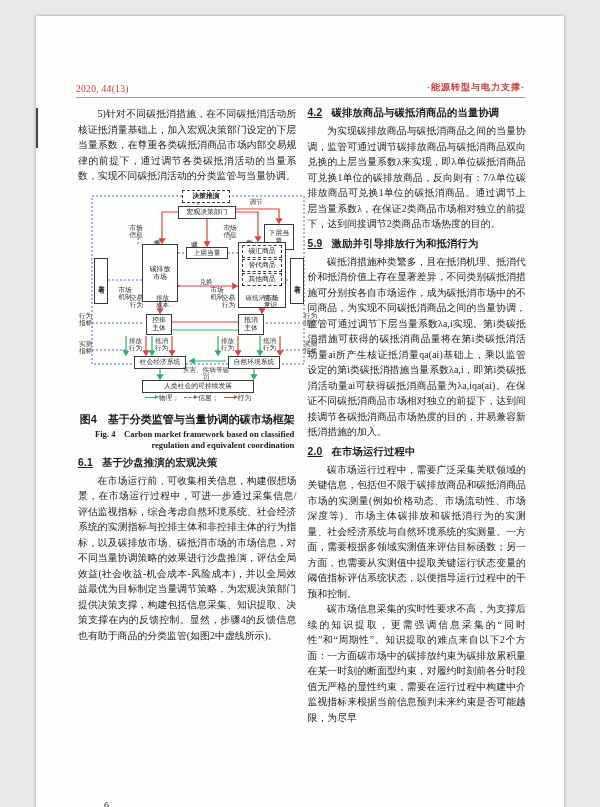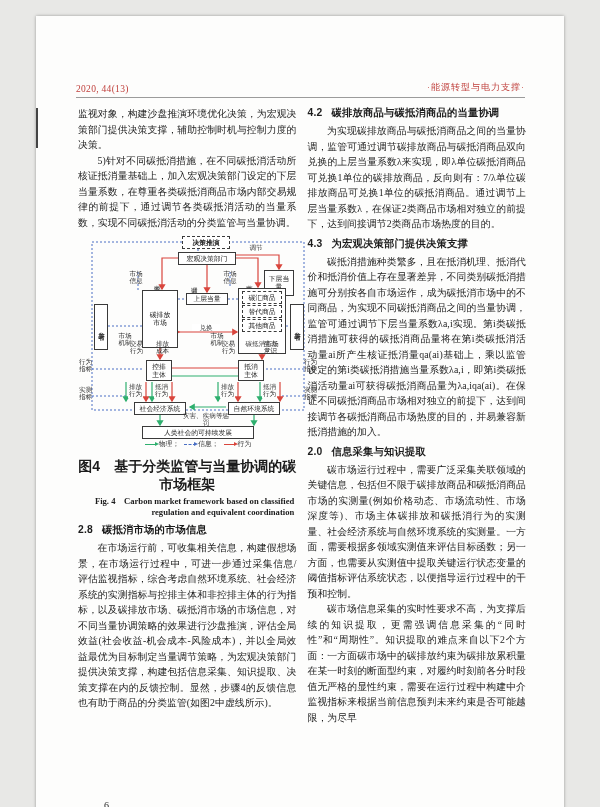--- a/index.html
+++ b/index.html
@@ -8,32 +8,32 @@
     margin:16px auto; overflow:hidden;
     font-family:"Liberation Serif","DejaVu Serif",serif;
     color:#1c1c1c; box-shadow:0 0 3px rgba(0,0,0,.35);
   }
   .scan-mark{position:absolute;left:0;top:92px;width:2px;height:40px;background:#444;}
   
   .hdr{position:absolute;left:40px;right:39px;top:62px;height:16px;
        display:flex;justify-content:space-between;align-items:flex-end;
        border-bottom:1px solid #9b9b9b;padding-bottom:3px;}
   .hdr .jinfo{font-size:9.5px;color:#c0403c;letter-spacing:.3px;}
-  .hdr .colname{font-size:9px;color:#c0403c;font-weight:normal;letter-spacing:1px;}
+  .hdr .colname{font-size:9px;color:#c0403c;font-weight:bold;letter-spacing:1px;}
   
   .cols{position:absolute;left:42px;right:38px;top:90px;bottom:30px;
         display:flex;gap:11px;}
   .col{flex:1;min-width:0;}
   p.body{font-size:9.8px;line-height:15.5px;text-align:justify;margin:0;
          text-indent:2em;letter-spacing:.1px;}
   p.body.noindent{text-indent:0;}
   h3.sec{font-size:10.3px;font-weight:bold;margin:5px 0 3px;letter-spacing:.2px;
          font-family:"Liberation Sans","DejaVu Sans",sans-serif;}
-  h3.sec .secnum{margin-right:9px;}
-  .cap-zh{font-size:14px;font-weight:bold;text-align:center;margin-top:4px;
+  h3.sec .secnum{margin-right:9px;text-decoration:underline;}
+  .cap-zh{font-size:11px;font-weight:bold;text-align:center;margin-top:4px;
           font-family:"Liberation Sans","DejaVu Sans",sans-serif;}
   .cap-en{font-size:8.6px;font-weight:bold;text-align:right;margin:2px auto 0;
           width:214px;line-height:11px;}
   .pageno{position:absolute;left:68px;bottom:12px;font-size:10px;}
   
   .fig{position:relative;width:240px;height:218px;margin:6px auto 1px;
        font-family:"Liberation Sans","DejaVu Sans",sans-serif;}
   .fig svg{position:absolute;left:0;top:0;}
   .fb{position:absolute;border:1px solid #3a3a3a;background:#fff;
       font-size:6.8px;line-height:7.6px;display:flex;align-items:center;
@@ -61,21 +61,20 @@
   <div class="scan-mark"></div>
 
   <div class="hdr">
     <span class="jinfo">2020, 44(13)</span>
     <span class="colname">·能源转型与电力支撑·</span>
   </div>
 
   <div class="cols">
 
     <div class="col">
-      <p class="body noindent">监视对象，构建沙盘推演环境优化决策，为宏观决策部门提供决策支撑，辅助控制时机与控制力度的决策。</p>
       <p class="body">5)针对不同碳抵消措施，在不同碳抵消活动所核证抵消量基础上，加入宏观决策部门设定的下层当量系数，在尊重各类碳抵消商品市场内部交易规律的前提下，通过调节各类碳抵消活动的当量系数，实现不同碳抵消活动的分类监管与当量协调。</p>
 
       <div class="fig">
         <svg width="240" height="218" viewBox="0 0 240 218">
           <defs>
             <marker id="ar" markerWidth="6" markerHeight="6" refX="4" refY="3" orient="auto">
                 <path d="M0,0 L5,3 L0,6 Z" fill="#d9453c"></path>
               </marker>
             <marker id="ag" markerWidth="6" markerHeight="6" refX="4" refY="3" orient="auto">
                 <path d="M0,0 L5,3 L0,6 Z" fill="#2eaf6e"></path>
@@ -186,29 +185,29 @@
           <span class="leg-item">
               <span class="leg-arrow leg-r"></span>
               <span>行为</span>
             </span>
         </div>
       </div>
 
       <div class="cap-zh">图4　基于分类监管与当量协调的碳市场框架</div>
       <div class="cap-en">Fig. 4　Carbon market framework based on classified regulation and equivalent coordination</div>
 
-      <h3 class="sec"><span class="secnum">2.8</span><span>碳抵消市场的市场信息</span></h3>
+      <h3 class="sec"><span class="secnum">6.1</span><span>基于沙盘推演的宏观决策</span></h3>
       <p class="body">在市场运行前，可收集相关信息，构建假想场景，在市场运行过程中，可进一步通过采集信息/评估监视指标，综合考虑自然环境系统、社会经济系统的实测指标与控排主体和非控排主体的行为指标，以及碳排放市场、碳抵消市场的市场信息，对不同当量协调策略的效果进行沙盘推演，评估全局效益(社会收益-机会成本-风险成本)，并以全局效益最优为目标制定当量调节策略，为宏观决策部门提供决策支撑，构建包括信息采集、知识提取、决策支撑在内的反馈控制。显然，步骤4的反馈信息也有助于商品的分类监管(如图2中虚线所示)。</p>
     </div>
 
     <div class="col">
       <h3 class="sec" style="margin-top:0"><span class="secnum">4.2</span><span>碳排放商品与碳抵消商品的当量协调</span></h3>
       <p class="body">为实现碳排放商品与碳抵消商品之间的当量协调，监管可通过调节碳排放商品与碳抵消商品双向兑换的上层当量系数λ来实现，即λ单位碳抵消商品可兑换1单位的碳排放商品，反向则有：7/λ单位碳排放商品可兑换1单位的碳抵消商品。通过调节上层当量系数λ，在保证2类商品市场相对独立的前提下，达到间接调节2类商品市场热度的目的。</p>
-      <h3 class="sec"><span class="secnum">4.3</span><span>为宏观决策部门提供决策支撑</span></h3>
+      <h3 class="sec"><span class="secnum">5.9</span><span>激励并引导排放行为和抵消行为</span></h3>
       <p class="body">碳抵消措施种类繁多，且在抵消机理、抵消代价和抵消价值上存在显著差异，不同类别碳抵消措施可分别按各自市场运作，成为碳抵消市场中的不同商品，为实现不同碳抵消商品之间的当量协调，监管可通过调节下层当量系数λa,i实现。第i类碳抵消措施可获得的碳抵消商品量将在第i类碳抵消活动量ai所产生核证抵消量qa(ai)基础上，乘以监管设定的第i类碳抵消措施当量系数λa,i，即第i类碳抵消活动量ai可获得碳抵消商品量为λa,iqa(ai)。在保证不同碳抵消商品市场相对独立的前提下，达到间接调节各碳抵消商品市场热度的目的，并易兼容新抵消措施的加入。</p>
-      <h3 class="sec"><span class="secnum">2.0</span><span>信息采集与知识提取</span></h3>
+      <h3 class="sec"><span class="secnum">2.0</span><span>在市场运行过程中</span></h3>
       <p class="body">碳市场运行过程中，需要广泛采集关联领域的关键信息，包括但不限于碳排放商品和碳抵消商品市场的实测量(例如价格动态、市场流动性、市场深度等)、市场主体碳排放和碳抵消行为的实测量、社会经济系统与自然环境系统的实测量。一方面，需要根据多领域实测值来评估目标函数；另一方面，也需要从实测值中提取关键运行状态变量的阈值指标评估系统状态，以便指导运行过程中的干预和控制。</p>
       <p class="body">碳市场信息采集的实时性要求不高，为支撑后续的知识提取，更需强调信息采集的“同时性”和“周期性”。知识提取的难点来自以下2个方面：一方面碳市场中的碳排放约束为碳排放累积量在某一时刻的断面型约束，对履约时刻前各分时段值无严格的显性约束，需要在运行过程中构建中介监视指标来根据当前信息预判未来约束是否可能越限，为尽早</p>
     </div>
   </div>
 
   <div class="pageno">6</div>
 </div>
 
 </body></html>

